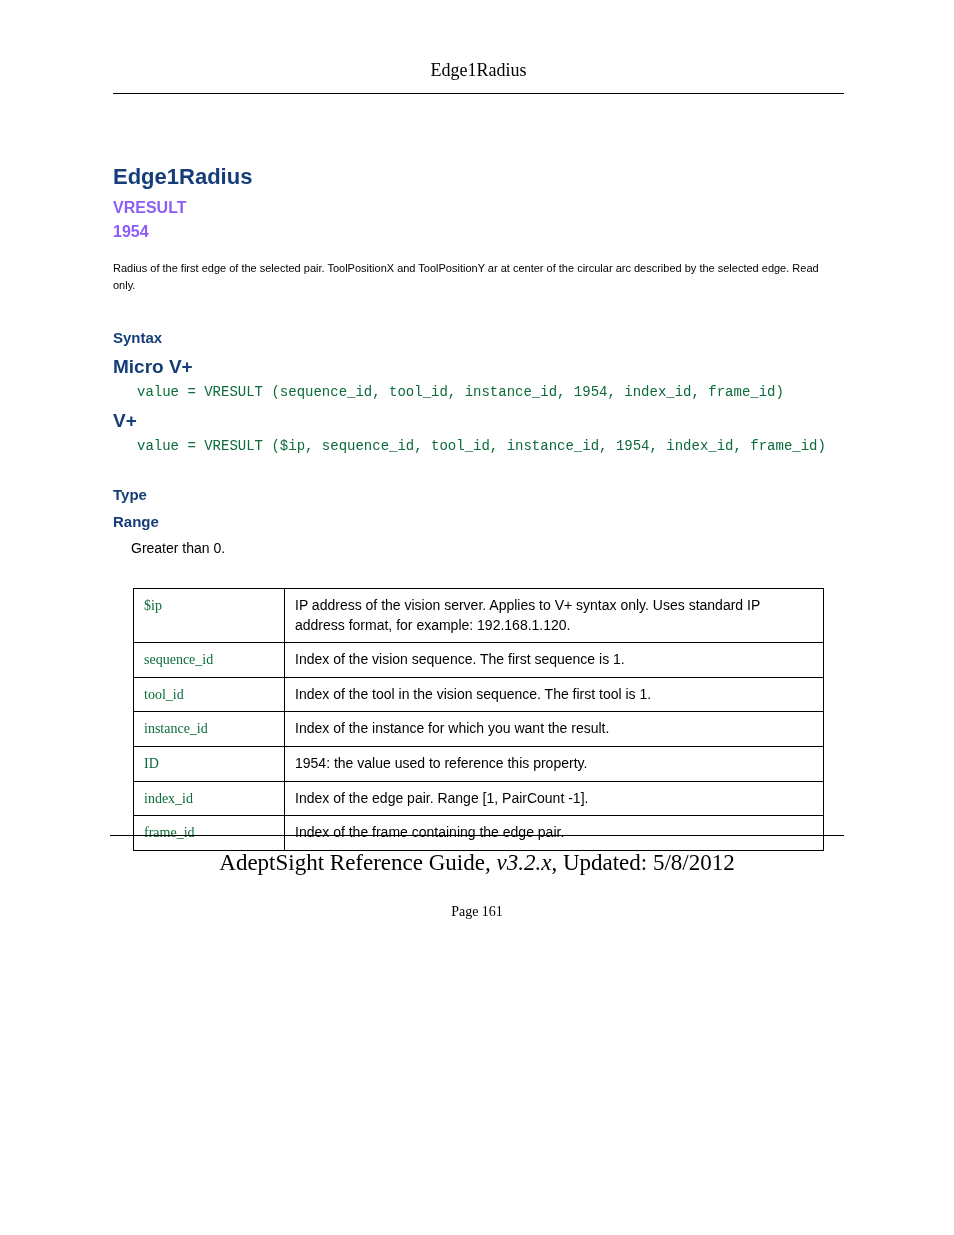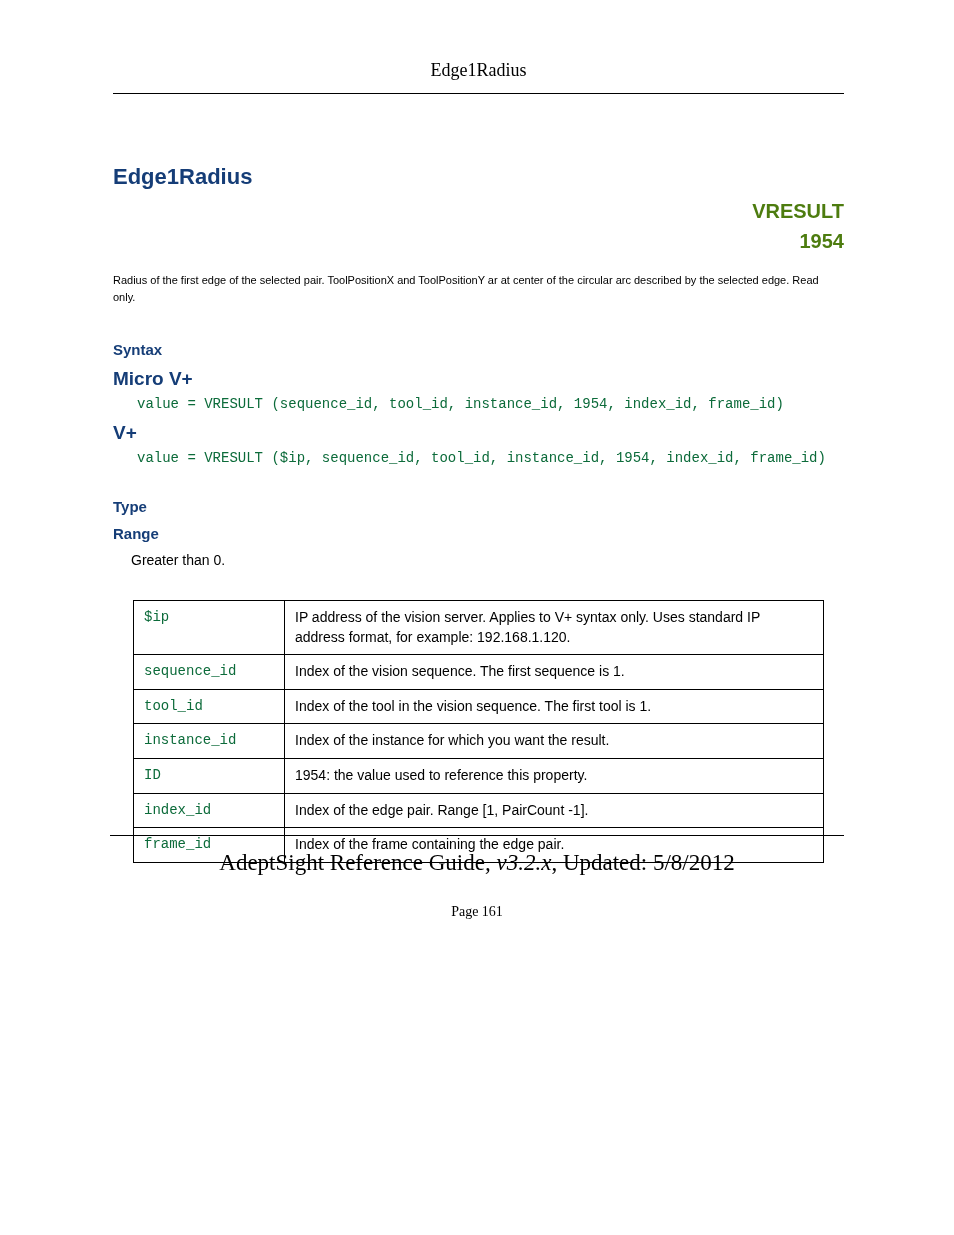--- a/index.html
+++ b/index.html
@@ -31,24 +31,24 @@
   .title-row {
     position: relative;
   }
   .main-title {
     color: #153d77;
     font-size: 22px;
     font-weight: bold;
     margin: 0 0 6px 0;
   }
   .vresult-block {
-    text-align: right;
-    color: #4d7c0f;
+    text-align: left;
+    color: #8b5cf6;
     font-weight: bold;
-    font-size: 20px;
+    font-size: 16px;
     line-height: 1.5;
     margin-bottom: 16px;
   }
   .desc {
     font-size: 11px;
     line-height: 1.5;
     margin-bottom: 36px;
   }
   .section-hdr {
     color: #153d77;
@@ -83,21 +83,21 @@
   }
   table.params td {
     border: 1px solid #000;
     padding: 7px 10px;
     vertical-align: top;
     font-size: 14px;
     line-height: 1.4;
   }
   table.params td.pname {
     color: #0c6b3a;
-    font-family: Liberation Mono, monospace;
+    font-family: Liberation Serif, serif;
     width: 130px;
   }
   .footer {
     position: absolute;
     left: 110px;
     right: 110px;
     bottom: 50px;
     text-align: center;
   }
   .footer-rule {

